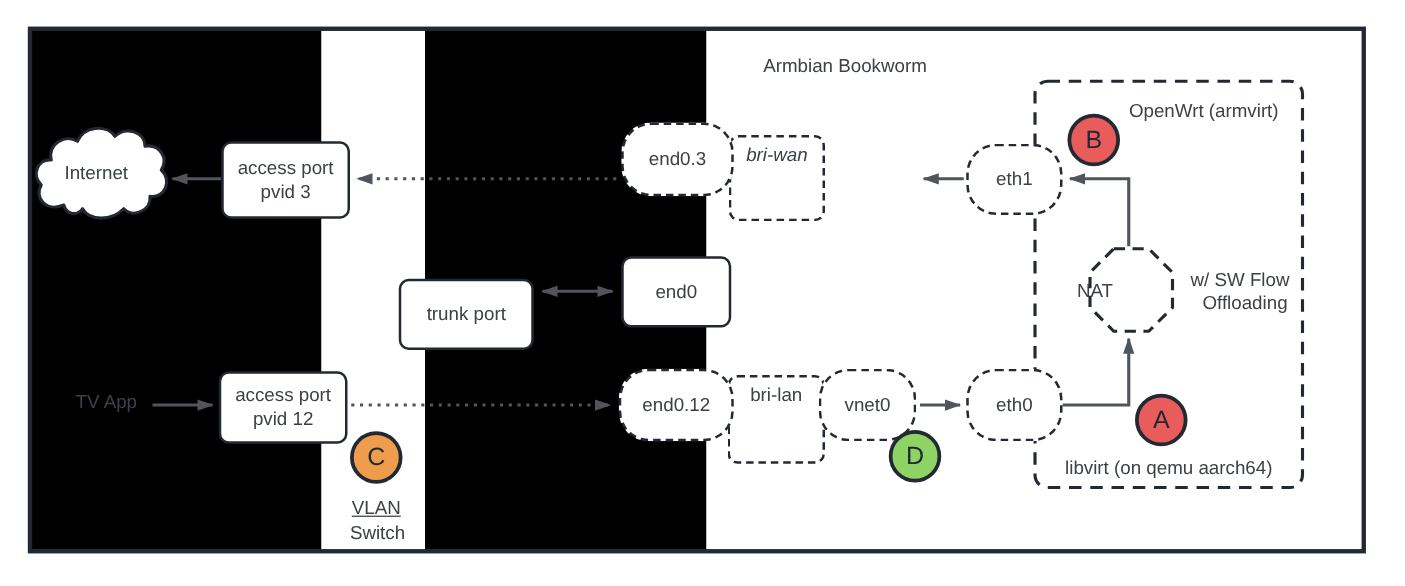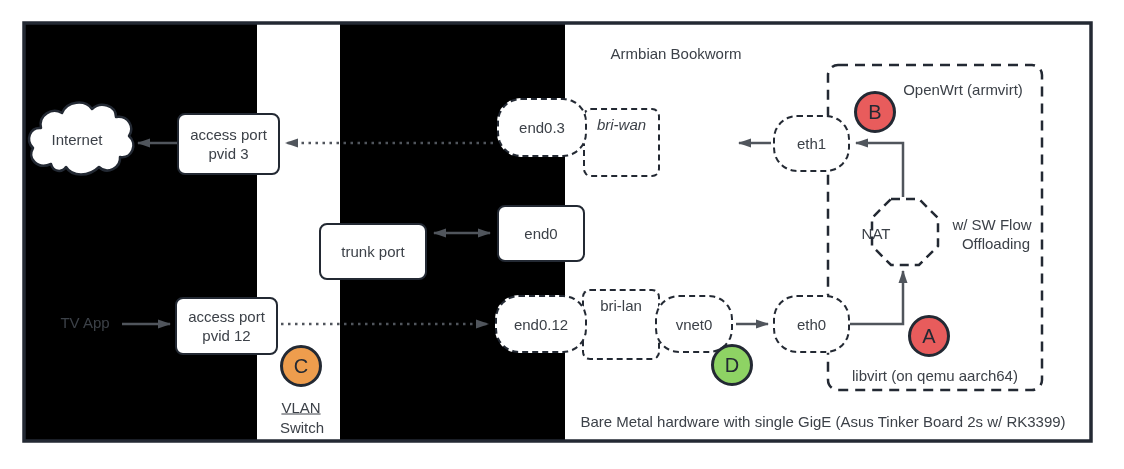--- a/index.html
+++ b/index.html
@@ -70,21 +70,21 @@
     <path d="M 281 324 L 488 324" stroke="#50555c" stroke-width="2.5" fill="none" marker-end="url(#ah)" stroke-dasharray="2.5 4.5"></path>
     <path d="M 122 324 L 170 324" stroke="#50555c" stroke-width="2.5" fill="none" marker-end="url(#ah)"></path>
     <path d="M 434 233 L 490 233" stroke="#50555c" stroke-width="2.5" fill="none" marker-start="url(#ah)" marker-end="url(#ah)"></path>
 
     <rect x="24" y="23" width="1067" height="418" fill="none" stroke="#232933" stroke-width="3.5"></rect>
   </svg>
 
   <div class="node dashrect" style="left:583px;top:108px;width:77px;height:69px;font-style:italic;">
     <span>bri-wan</span>
   </div>
-  <div class="node dashrect" style="left:582px;top:289px;width:78px;height:71px;text-align:center;">
+  <div class="node dashrect" style="left:582px;top:300px;width:78px;height:71px;text-align:center;">
     <span>bri-lan</span>
   </div>
 
   <div class="node dashpill" style="left:497px;top:98px;width:90px;height:59px;">
     <span>end0.3</span>
   </div>
   <div class="node dashpill" style="left:495px;top:295px;width:92px;height:58px;">
     <span>end0.12</span>
   </div>
   <div class="node dashpill" style="left:655px;top:295px;width:78px;height:58px;">
@@ -115,21 +115,20 @@
   <div class="lbl" style="left:77px;top:139px;">Internet</div>
   <div class="lbl" style="left:85px;top:322px;">TV App</div>
   <div class="lbl" style="left:876px;top:233px;">NAT</div>
   <div class="lbl" style="left:676px;top:53px;">Armbian Bookworm</div>
   <div class="lbl" style="left:963px;top:89px;">OpenWrt (armvirt)</div>
   <div class="lbl" style="left:935px;top:375px;">libvirt (on qemu aarch64)</div>
   <div class="lbl" style="left:992px;top:224px;">w/ SW Flow</div>
   <div class="lbl" style="left:996px;top:243px;">Offloading</div>
   <div class="lbl" style="left:301px;top:407px;text-decoration:underline;">VLAN</div>
   <div class="lbl" style="left:302px;top:427px;">Switch</div>
-  <div class="lbl" style="left:823px;top:421px;">Bare Metal hardware with single GigE (Asus Tinker Board 2s w/ RK3399)</div>
 
   <div class="marker red" style="left:908px;top:315px;">
     <span>A</span>
   </div>
   <div class="marker red" style="left:854px;top:91px;">
     <span>B</span>
   </div>
   <div class="marker orange" style="left:280px;top:345px;">
     <span>C</span>
   </div>

